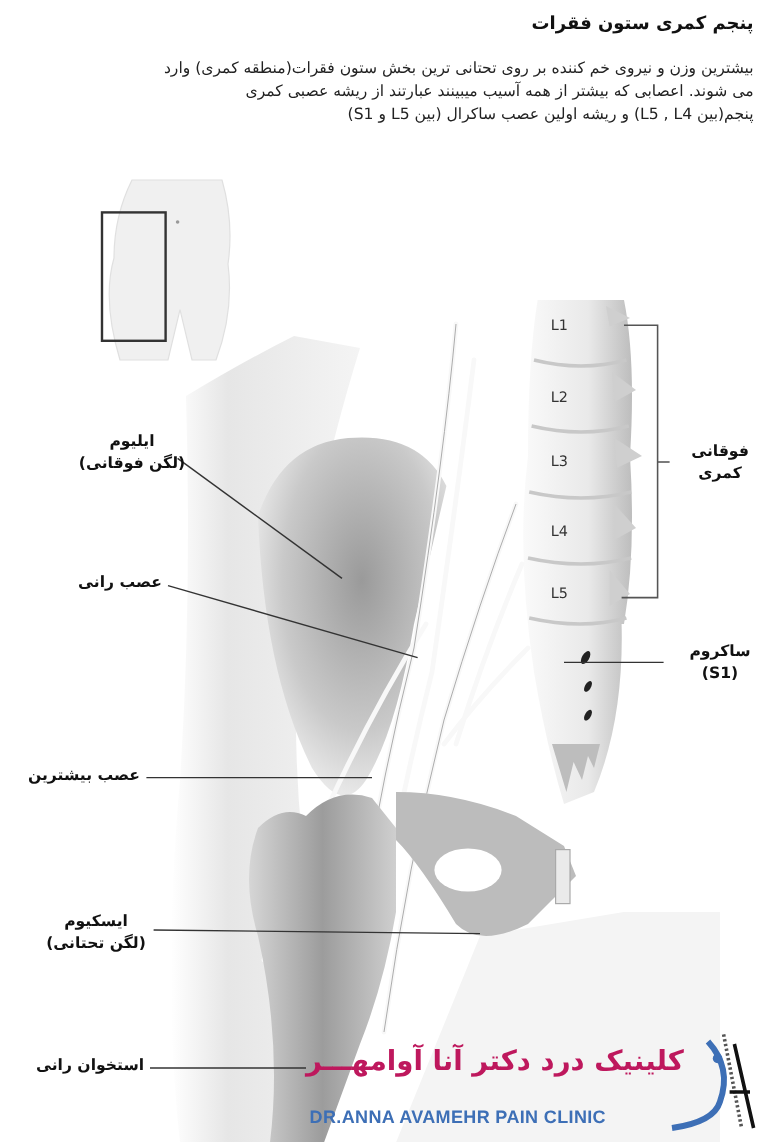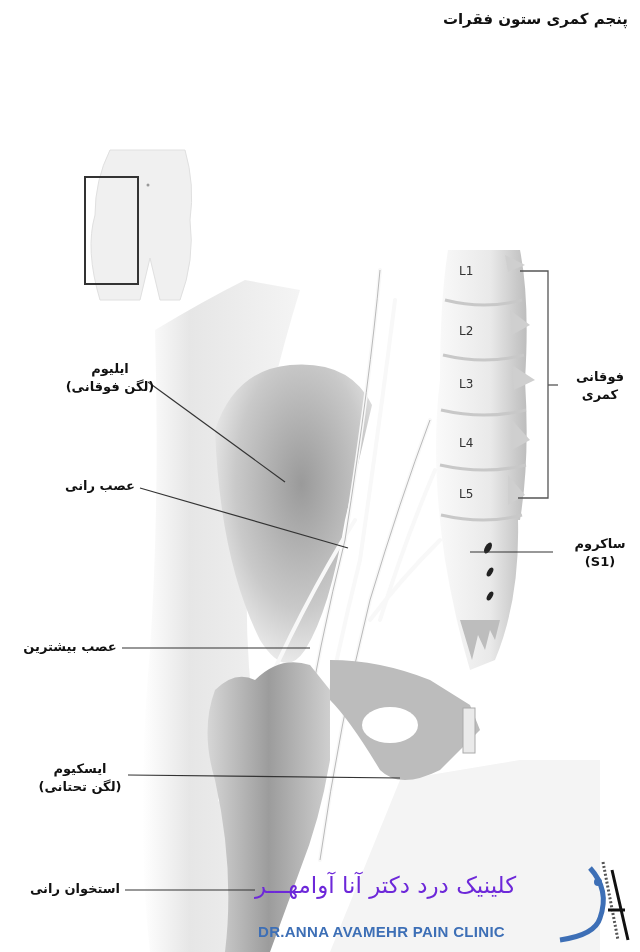--- a/index.html
+++ b/index.html
@@ -5,28 +5,31 @@
   html, body { margin:0; padding:0; background:#ffffff; }
   body { width:640px; height:952px; position:relative; overflow:hidden;
          font-family:"DejaVu Sans", sans-serif; color:#111; }
   .title { position:absolute; top:10px; right:12px; font-size:15px; font-weight:bold; direction:rtl; }
   .intro { position:absolute; top:48px; right:12px; width:620px; font-size:13px; line-height:19px;
            direction:rtl; text-align:right; color:#222; }
   .intro p { margin:0; }
   svg.art { position:absolute; left:0; top:0; }
   .lbl { position:absolute; font-size:13px; font-weight:bold; direction:rtl; text-align:center; line-height:18px; color:#111; }
   .vert { position:absolute; font-size:12px; color:#333; font-family:"DejaVu Sans", sans-serif; }
-  .brand-fa { position:absolute; left:255px; top:872px; font-size:23px; font-weight:normal; direction:rtl; color:#6d28d9; letter-spacing:0.5px; }
+  .brand-fa { position:absolute; left:255px; top:872px; font-size:23px; font-weight:bold; direction:rtl; color:#be185d; letter-spacing:0.5px; }
   .brand-en { position:absolute; left:258px; top:923px; font-size:15px; font-weight:bold; color:#3d6fb6; font-family:"Liberation Sans", sans-serif; letter-spacing:0.3px; }
 </style>
 </head>
 <body>
 
 <div class="title">پنجم کمری ستون فقرات</div>
 <div class="intro">
+  <p>بیشترین وزن و نیروی خم کننده بر روی تحتانی ترین بخش ستون فقرات(منطقه کمری) وارد</p>
+  <p>می شوند. اعصابی که بیشتر از همه آسیب میبینند عبارتند از ریشه عصبی کمری</p>
+  <p>پنجم(بین L5 , L4) و ریشه اولین عصب ساکرال (بین L5 و S1)</p>
 </div>
 
 <svg class="art" width="640" height="952" viewBox="0 0 640 952">
   <defs>
     <linearGradient id="thigh" x1="0" x2="1">
       <stop offset="0" stop-color="#fff"></stop>
         <stop offset="0.3" stop-color="#e6e6e6"></stop>
         <stop offset="1" stop-color="#f4f4f4"></stop>
     </linearGradient>
     <radialGradient id="ilium" cx="0.55" cy="0.4" r="0.6">

